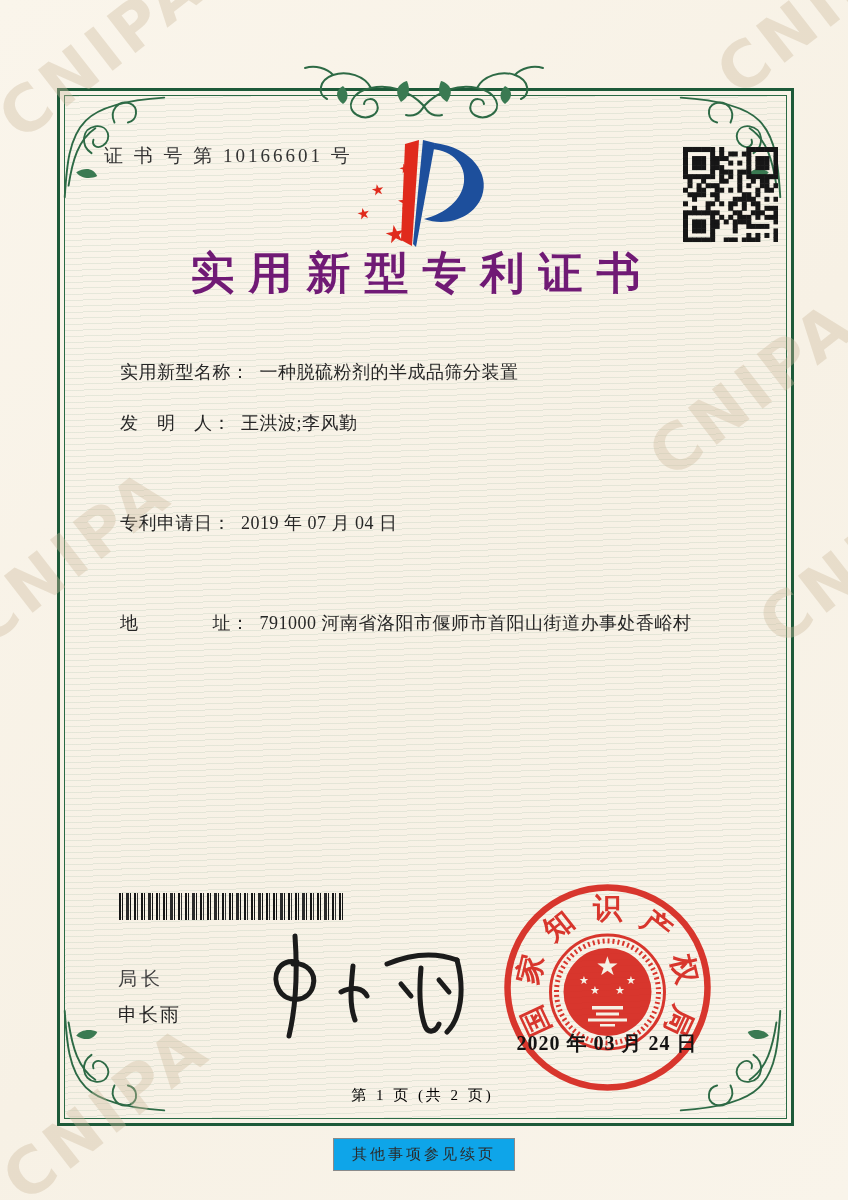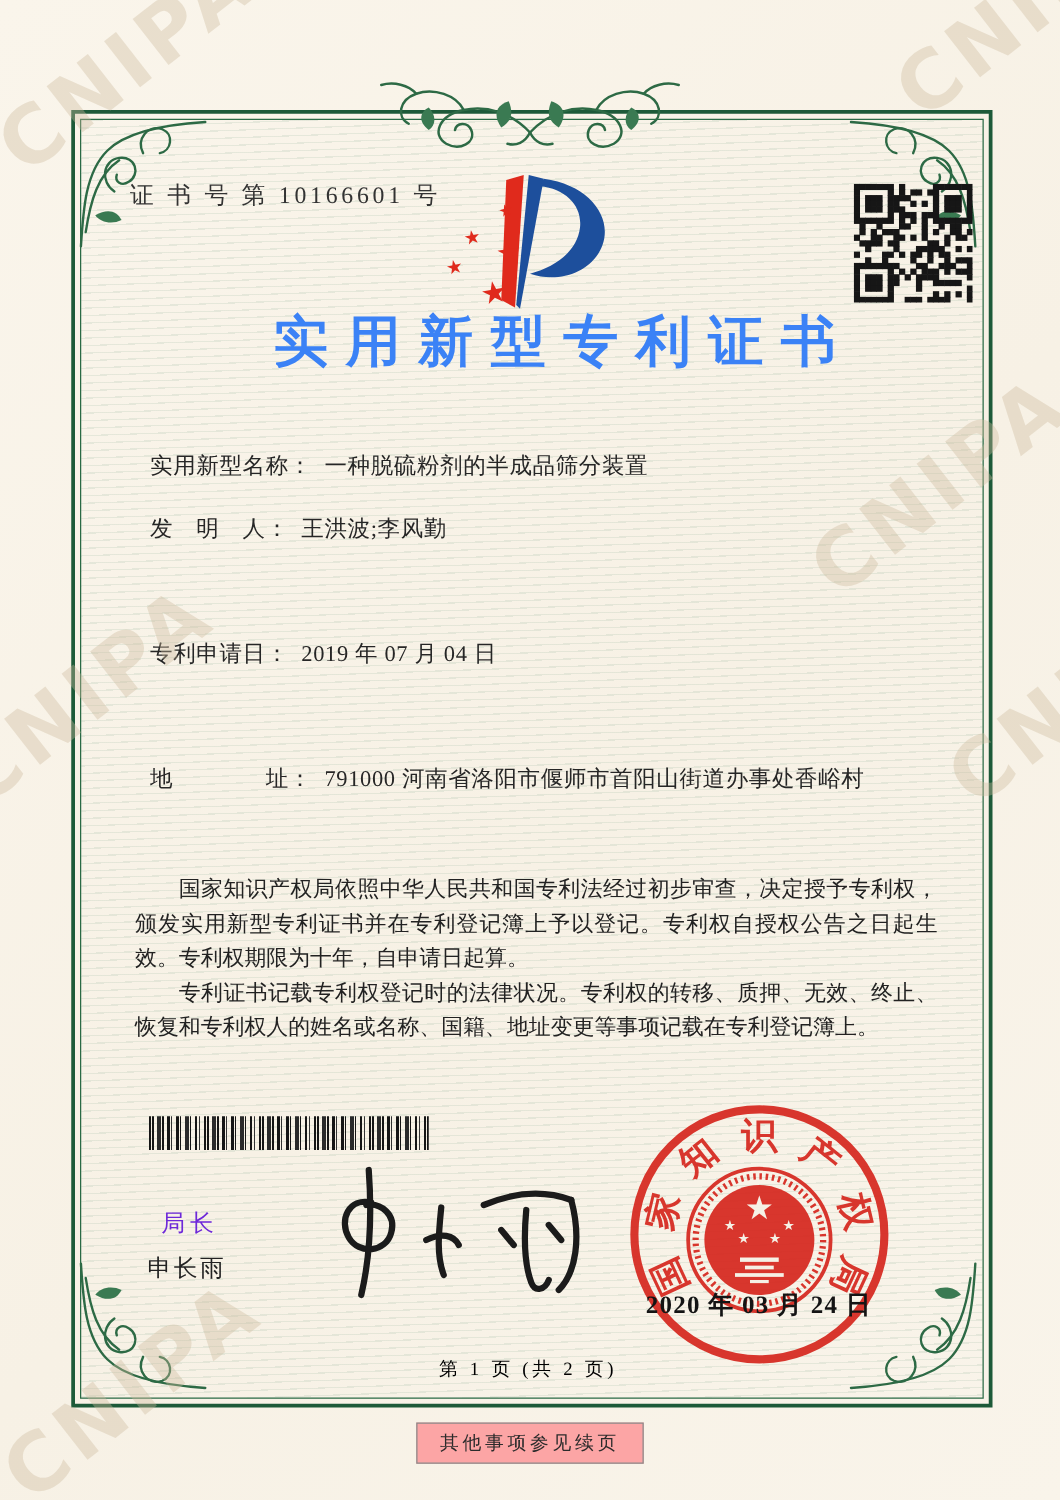--- a/index.html
+++ b/index.html
@@ -24,47 +24,47 @@
   }
   .orn{position:absolute;z-index:3;pointer-events:none;}
   .orn path{stroke:#2d6a45;stroke-width:2;fill:none;stroke-linecap:round;}
   .orn path.leaf{fill:#3a7a52;stroke:none;}
   .content{position:absolute;inset:0;z-index:4;}
   .cert-no{position:absolute;left:104px;top:143px;font-size:19px;letter-spacing:3px;color:#333;}
   .qr{position:absolute;left:683px;top:147px;}
   .logo{position:absolute;left:350px;top:134px;}
   .title{
     position:absolute;left:57px;top:244px;width:731px;text-align:center;
-    font-size:44px;font-weight:bold;letter-spacing:14px;color:#3b82f6;padding-left:28px;
+    font-size:44px;font-weight:bold;letter-spacing:14px;color:#701a75;
   }
   .field-row{position:absolute;left:120px;width:640px;font-size:18px;letter-spacing:.5px;color:#262626;}
   .f-label{margin-right:10px;}
   .grant-right{position:absolute;left:335px;top:0;}
   .body-text{position:absolute;left:108px;top:698px;width:642px;}
   .body-text p{margin:0;text-indent:2em;font-size:17.5px;line-height:27.5px;text-align:justify;color:#222;}
   .barcode{
     position:absolute;left:119px;top:893px;width:224px;height:27px;
     background:repeating-linear-gradient(90deg,#151515 0 2px,rgba(0,0,0,0) 2px 3px,#151515 3px 4px,rgba(0,0,0,0) 4px 7px,#2a2a2a 7px 10px,rgba(0,0,0,0) 10px 11px,#151515 11px 12px,rgba(0,0,0,0) 12px 15px,#151515 15px 17px,rgba(0,0,0,0) 17px 18px,#333 18px 19px,rgba(0,0,0,0) 19px 22px);
   }
-  .signer-title{position:absolute;left:129px;top:966px;font-size:19px;letter-spacing:4px;color:#6d28d9;
+  .signer-title{position:absolute;left:118px;top:966px;font-size:19px;letter-spacing:4px;color:#404040;
     font-family:"Liberation Sans","DejaVu Sans",sans-serif;}
   .signer-name{position:absolute;left:118px;top:1002px;font-size:19px;letter-spacing:2px;color:#222;
     font-family:Liberation Serif, serif;}
   .signature{position:absolute;left:235px;top:928px;}
   .signature path{stroke:#1b1b1b;stroke-width:5;fill:none;stroke-linecap:round;stroke-linejoin:round;}
   .seal{position:absolute;left:500px;top:880px;width:215px;height:215px;z-index:5;opacity:.93;}
   .seal-char{font-size:29px;font-weight:bold;fill:#d6281f;font-family:"Liberation Serif",serif;}
   .seal-date{
     position:absolute;left:492px;top:1030px;width:230px;text-align:center;z-index:5;
     font-size:20px;color:#141414;letter-spacing:1px;font-weight:bold;
   }
   .page-footer{position:absolute;left:57px;top:1086px;width:731px;text-align:center;font-size:15px;letter-spacing:3px;color:#000000;}
   .cont-note{
     position:absolute;left:424px;top:1138px;transform:translateX(-50%);
-    border:1px solid #8a8a8a;background:#fca5a5;padding:6px 18px;
+    border:1px solid #8a8a8a;background:#0ea5e9;padding:6px 18px;
     font-size:15px;letter-spacing:3px;color:#2b2b2b;white-space:nowrap;
   }
 </style>
 </head>
 <body>
 
 <div class="wm" style="left:-18px;top:14px;">CNIPA</div>
 <div class="wm" style="left:632px;top:352px;">CNIPA</div>
 <div class="wm" style="left:-52px;top:520px;">CNIPA</div>
 <div class="wm" style="left:742px;top:520px;">CNIPA</div>
@@ -360,24 +360,20 @@
     <span class="f-label">实用新型名称：</span><span class="f-value">一种脱硫粉剂的半成品筛分装置</span>
   </div>
   <div class="field-row" style="top:511px">
     <span class="f-label">专利申请日：</span><span class="f-value">2019 年 07 月 04 日</span>
   </div>
   <div class="field-row" style="top:611px">
     <span class="f-label">地　　　　址：</span><span class="f-value">791000 河南省洛阳市偃师市首阳山街道办事处香峪村</span>
   </div>
 
 
-  <div class="body-text">
-    <p>国家知识产权局依照中华人民共和国专利法经过初步审查，决定授予专利权，颁发实用新型专利证书并在专利登记簿上予以登记。专利权自授权公告之日起生效。专利权期限为十年，自申请日起算。</p>
-    <p>专利证书记载专利权登记时的法律状况。专利权的转移、质押、无效、终止、恢复和专利权人的姓名或名称、国籍、地址变更等事项记载在专利登记簿上。</p>
-  </div>
 
   <div class="barcode"></div>
 
   <div class="signer-title">局长</div>
   <div class="signer-name">申长雨</div>
 
   <svg class="signature" width="230" height="115" viewBox="0 0 230 115">
     <path d="M62,34 C44,30 36,48 44,62 C52,76 74,74 78,58 C82,44 70,34 58,36"></path>
     <path d="M60,8 C62,36 62,74 54,108"></path>
     <path d="M118,38 C116,58 114,76 120,92"></path>

